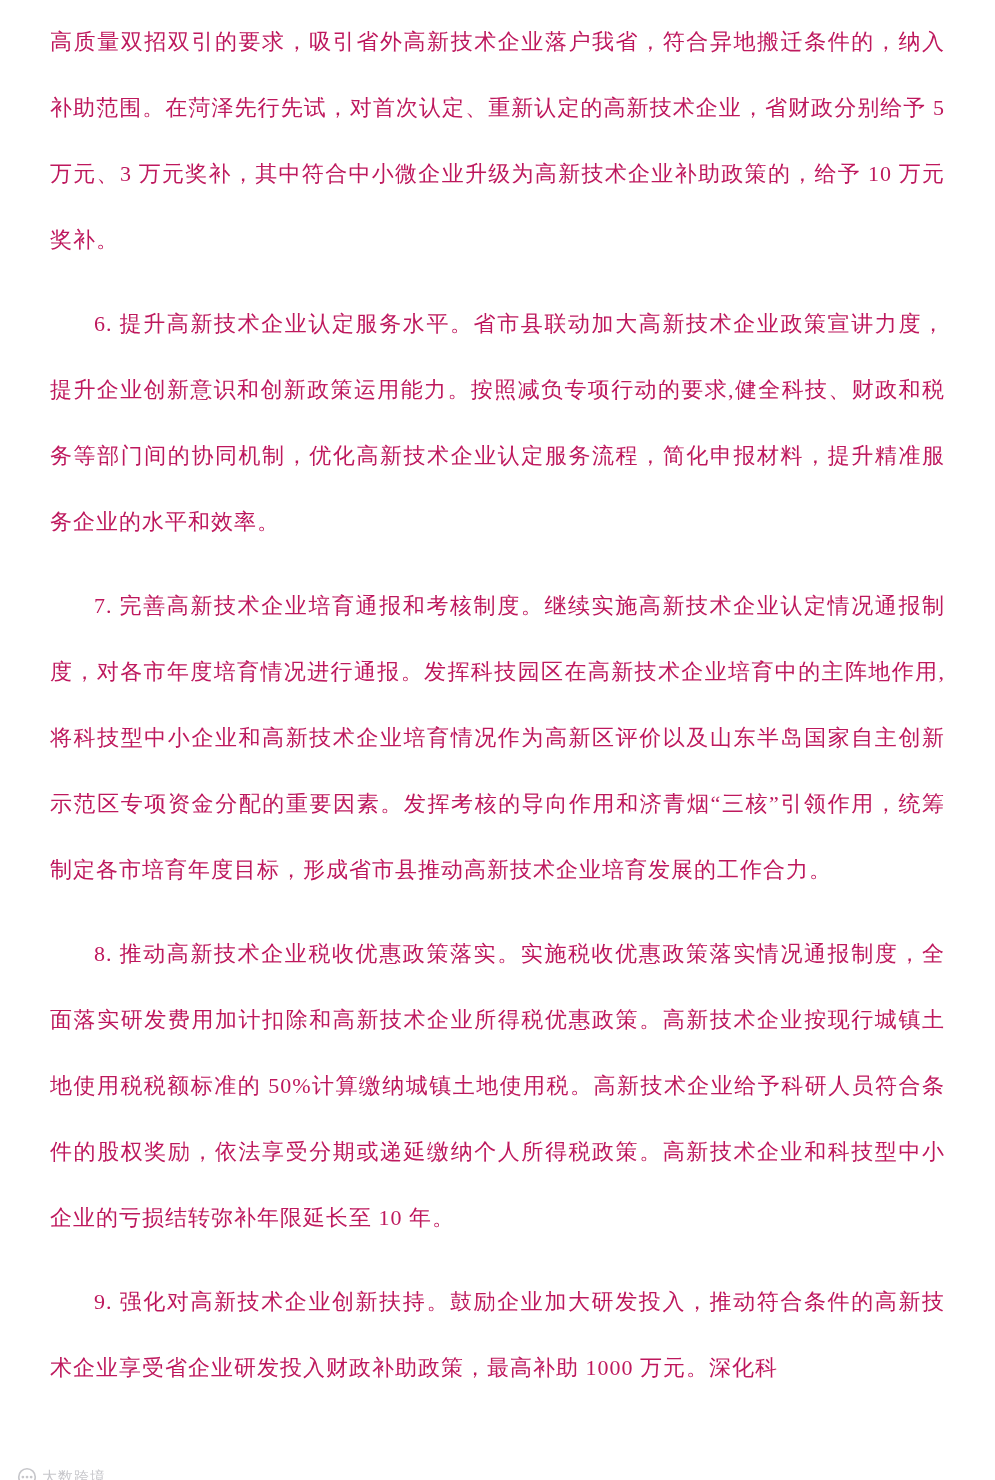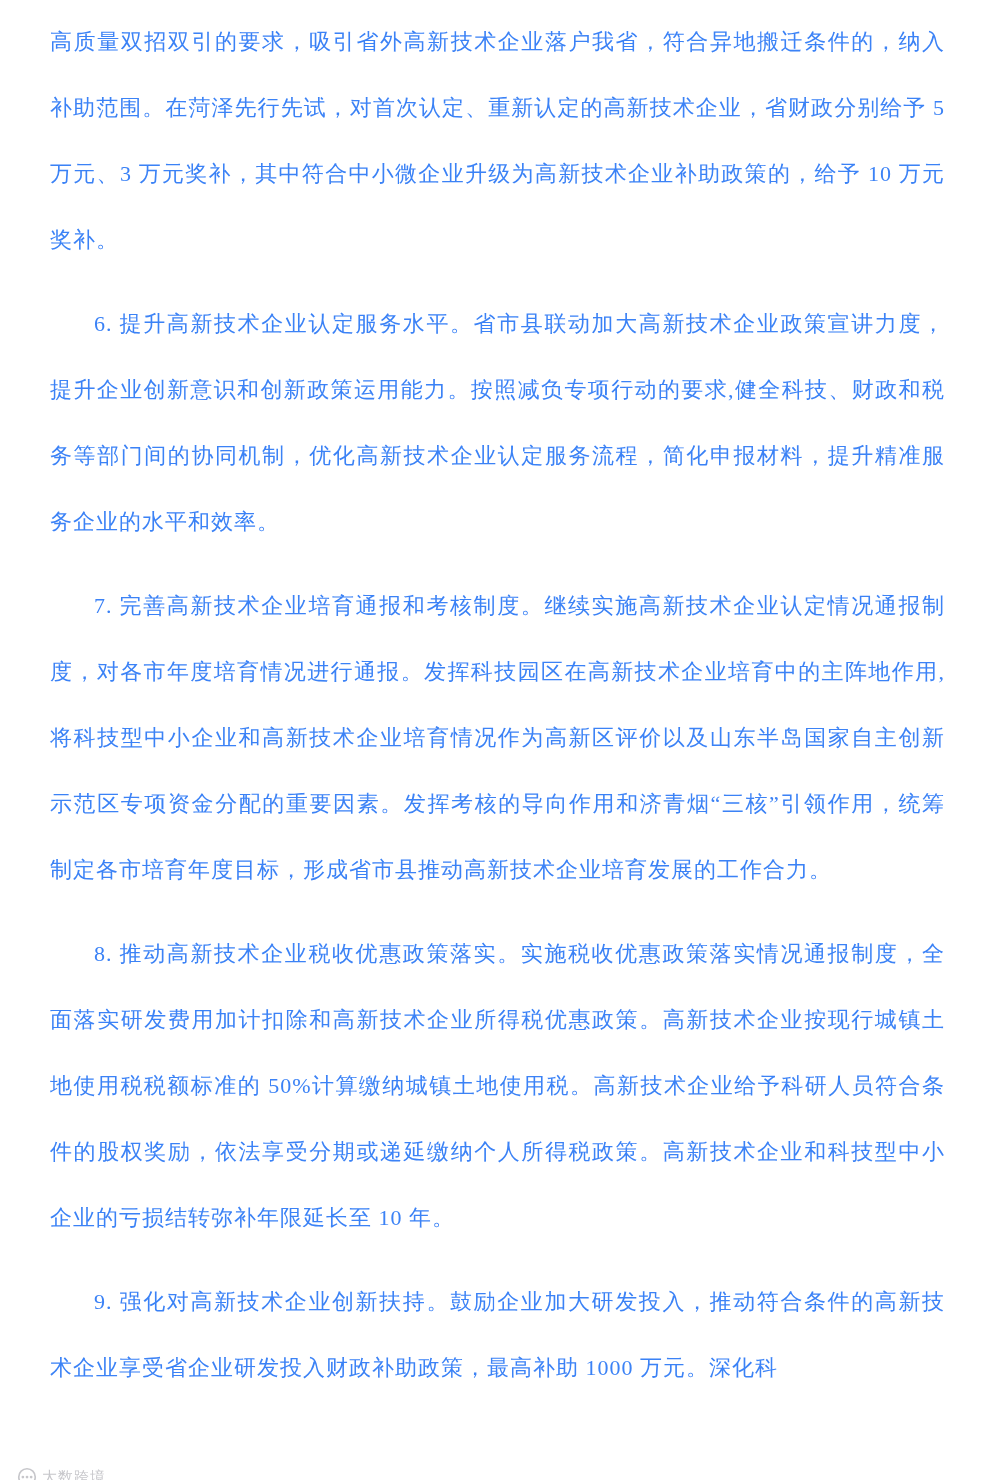--- a/index.html
+++ b/index.html
@@ -23,21 +23,21 @@
     padding: 9px 50px 0 50px;
     color: #333333;
   }
 
   .para {
     font-size: 22px;
     line-height: 66px;
     text-align: justify;
     text-align-last: left;
     letter-spacing: 1px;
-    color: #3b82f6;
+    color: #be185d;
     margin-bottom: 18px;
     word-break: break-all;
   }
 
   .para.indent {
     text-indent: 2em;
   }
 
   .watermark {
     position: absolute;

